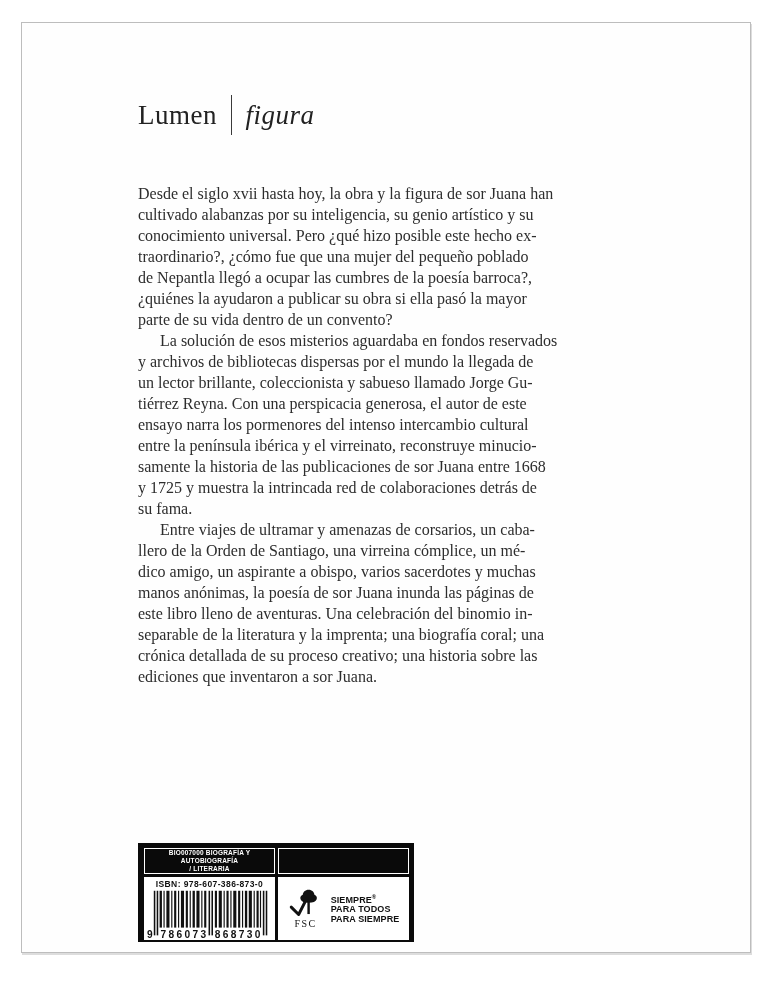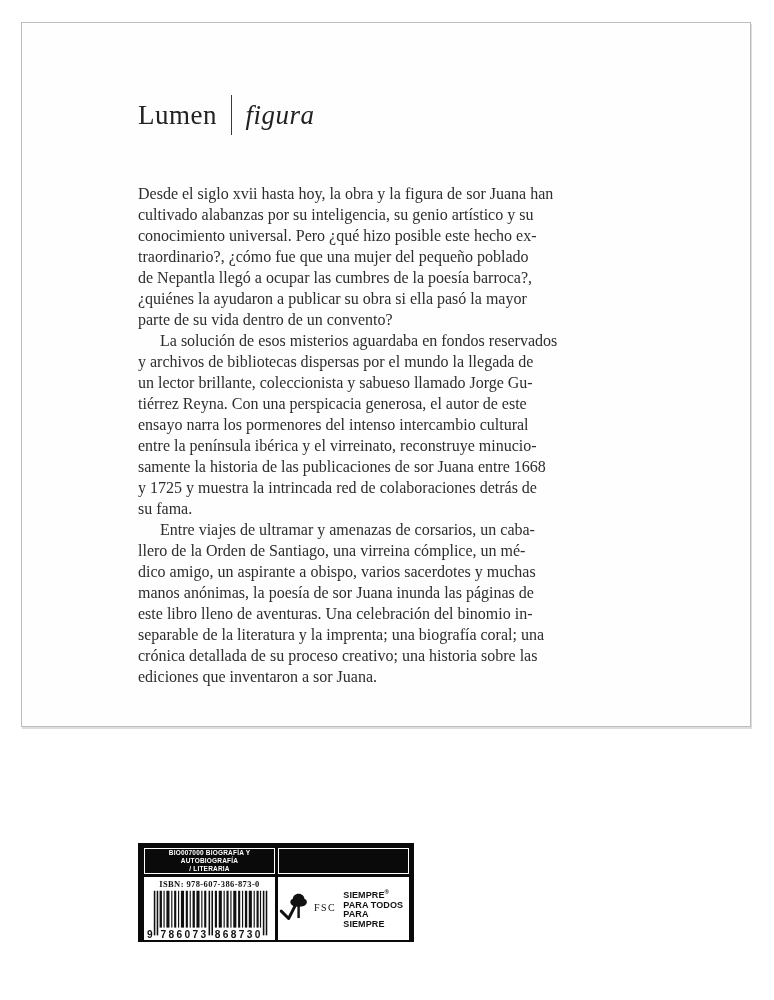--- a/index.html
+++ b/index.html
@@ -2,21 +2,21 @@
 <html><head>
 <meta charset="utf-8">
 <style>
   * { margin: 0; padding: 0; box-sizing: border-box; }
   html, body { width: 774px; height: 1000px; background: #ffffff; }
   body { font-family: "Liberation Serif", serif; position: relative; }
 
   .cover-frame {
     position: absolute;
     left: 21px; top: 22px;
-    width: 730px; height: 705px;
+    width: 730px; height: 931px;
     background: #fefefe;
     border: 1px solid #bdbdbd;
     box-shadow: 1px 2px 0 rgba(180,180,180,.45);
   }
 
   
   .logo {
     position: absolute;
     left: 116px; top: 72px;
     display: flex; align-items: center;
@@ -79,34 +79,34 @@
   .empty-cell {
     background: #0a0a0a;
     border: 1px solid #ffffff;
   }
   .isbn-cell {
     background: #ffffff;
     display: flex; flex-direction: column; align-items: center;
     padding-top: 2px;
   }
   .isbn-label {
-    font-family: Liberation Serif, serif;
+    font-family: Liberation Sans, sans-serif;
     font-weight: bold;
     font-size: 8.5px;
     letter-spacing: .4px;
     color: #111;
   }
   .ean-svg { display: block; margin-top: 1px; }
   .fsc-cell {
     background: #ffffff;
     display: flex; align-items: center; justify-content: center;
     gap: 7px;
     color: #111;
   }
-  .fsc-mark { display: flex; flex-direction: row; align-items: center; }
+  .fsc-mark { display: flex; flex-direction: column; align-items: center; }
   .fsc-acronym {
     font-family: "Liberation Serif", serif;
     font-size: 10px;
     letter-spacing: 1.5px;
     margin-top: -3px;
   }
   .fsc-words {
     font-family: "Liberation Sans", sans-serif;
     font-weight: bold;
     font-size: 9px;

